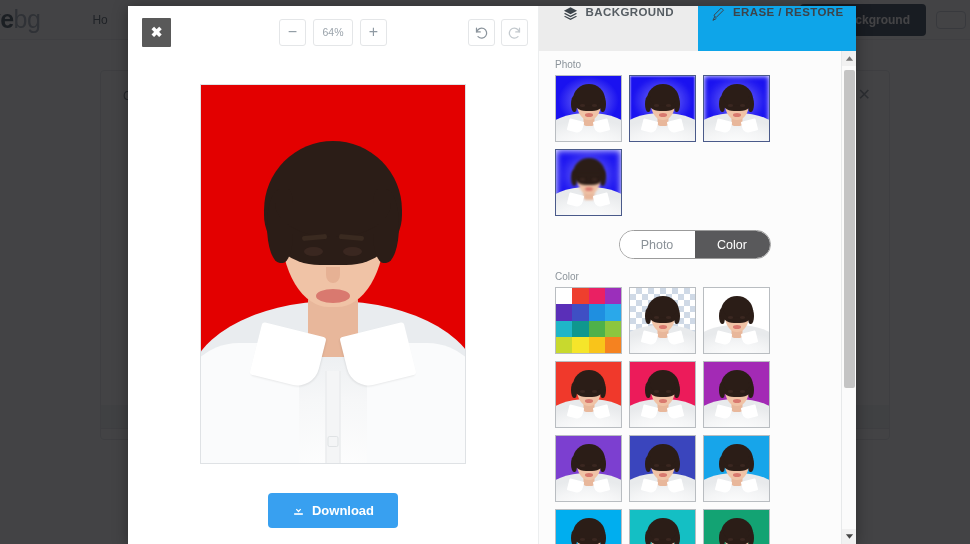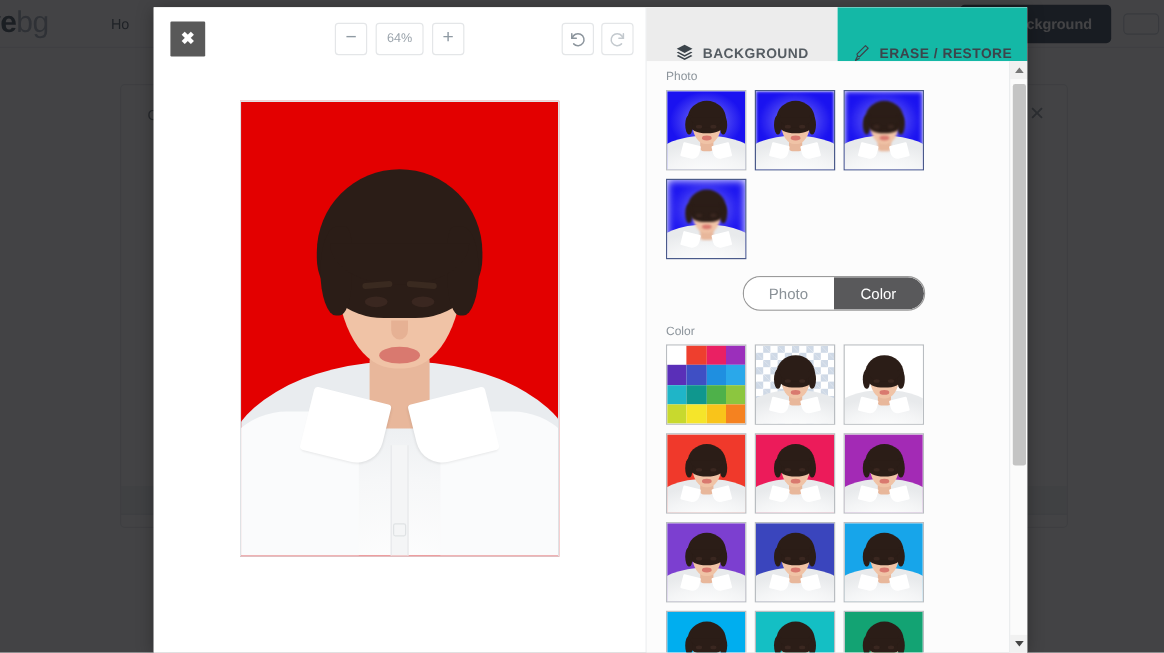--- a/index.html
+++ b/index.html
@@ -166,26 +166,26 @@
   #download-btn svg { display: block; }
 
   
   #side-panel {
     width: 318px; height: 100%; background: #fbfbfb;
     border-left: 1px solid #eceeef; display: flex; flex-direction: column;
     position: relative;
   }
   #panel-tabs { display: flex; height: 45px; flex: 0 0 auto; }
   .panel-tab {
-    flex: 1; display: flex; align-items: flex-end; justify-content: center; gap: 8px;
+    flex: 1; display: flex; align-items: flex-start; justify-content: center; gap: 8px;
     font-size: 11.5px; font-weight: 700; letter-spacing: .4px; color: #3c444b;
     cursor: pointer;
   }
   .panel-tab.inactive { background: #ececec; color: #555c62; }
-  .panel-tab.active { background: #14b8a6; }
+  .panel-tab.active { background: #0ea5e9; }
   .panel-tab svg { display: block; }
 
   #panel-scroll {
     flex: 1; overflow: hidden; position: relative; background: #fcfcfc;
     padding: 8px 22px 0 16px;
   }
   .sec-label { font-size: 10px; color: #8c949b; margin-bottom: 5px; }
 
   .thumb-grid { display: flex; flex-wrap: wrap; gap: 7px; }
   .thumb {
@@ -328,20 +328,31 @@
           <div class="pf-brow-l"></div>
           <div class="pf-brow-r"></div>
           <div class="pf-eye-l"></div>
           <div class="pf-eye-r"></div>
           <div class="pf-nose"></div>
           <div class="pf-lip"></div>
           <div class="pf-logo"></div>
         </div>
       </div>
 
+      <div id="download-row">
+        <button id="download-btn">
+          <span>
+            <svg width="13" height="13" viewBox="0 0 24 24" fill="#ffffff">
+              <path d="M12 3v9.2l3.4-3.4 1.4 1.4L12 15.9 7.2 10.2l1.4-1.4L12 12.2V3z"></path>
+              <path d="M4 17h16v3H4z"></path>
+            </svg>
+          </span>
+          <span>Download</span>
+        </button>
+      </div>
     </div>
 
     <div id="side-panel">
 
       <div id="panel-tabs">
         <div class="panel-tab inactive">
           <span>
             <svg width="15" height="15" viewBox="0 0 24 24" fill="#3c444b">
               <path d="M12 2 1.5 7.5 12 13l10.5-5.5L12 2z"></path>
               <path d="M3.6 11.3 1.5 12.4 12 18l10.5-5.6-2.1-1.1L12 15.6 3.6 11.3z"></path>

